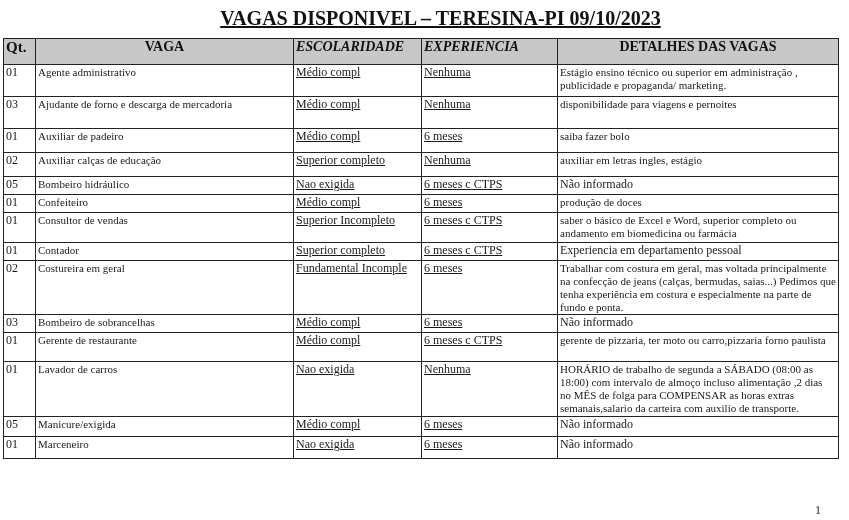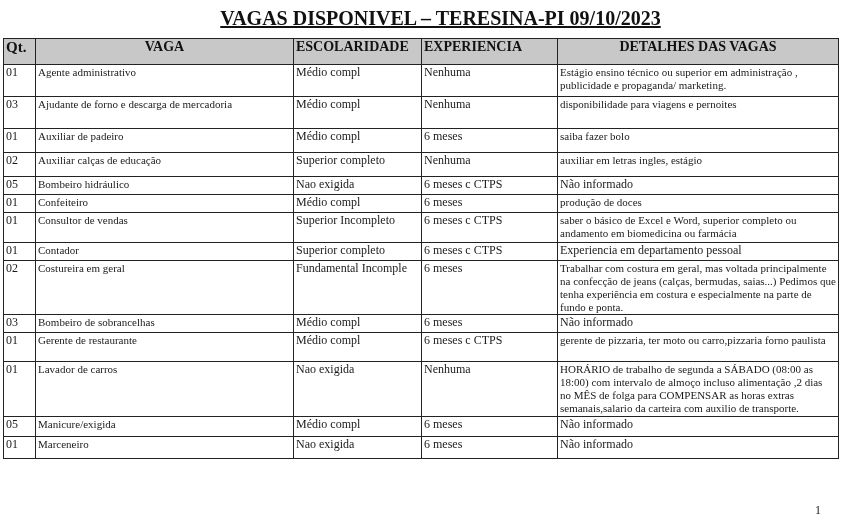--- a/index.html
+++ b/index.html
@@ -7,24 +7,24 @@
          font-family: "Liberation Serif", "DejaVu Serif", serif; color: #1a1a1a; }
   .title { position: absolute; top: 7px; left: 16px; width: 849px; text-align: center;
            font-family: "Liberation Serif", serif; font-weight: bold; font-size: 20px;
            text-decoration: underline; color: #111; letter-spacing: 0px; }
   table { position: absolute; top: 38px; left: 3px; border-collapse: collapse;
           table-layout: fixed; width: 835px; }
   th, td { border: 1px solid #222; vertical-align: top; padding: 0 2px; overflow: hidden; }
   th { background: #c8c8c8; font-weight: bold; font-size: 14px; height: 24px; text-align: center;
        vertical-align: top; padding-top: 1px; line-height: 14px; color:#111;margin-left:41px; }
   th.qt { text-align: left; font-size: 15px; }
-  th.esc, th.exp { text-align: left; }
+  th.esc, th.exp { text-align: left; font-style: italic; }
   td { font-size: 11px; line-height: 13px; padding-top: 1px; }
   td.qt { font-size: 12px; }
-  td.esc, td.exp { font-size: 12px; }
+  td.esc, td.exp { font-size: 12px; text-decoration: underline; }
   td.det.big { font-size: 12px; }
   .pageno { position: absolute; right: 28px; top: 503px; font-size: 12px; color:#222; }
 </style>
 </head>
 <body>
 
 <div class="title">VAGAS DISPONIVEL – TERESINA-PI 09/10/2023</div>
 
 <table>
   <colgroup>

